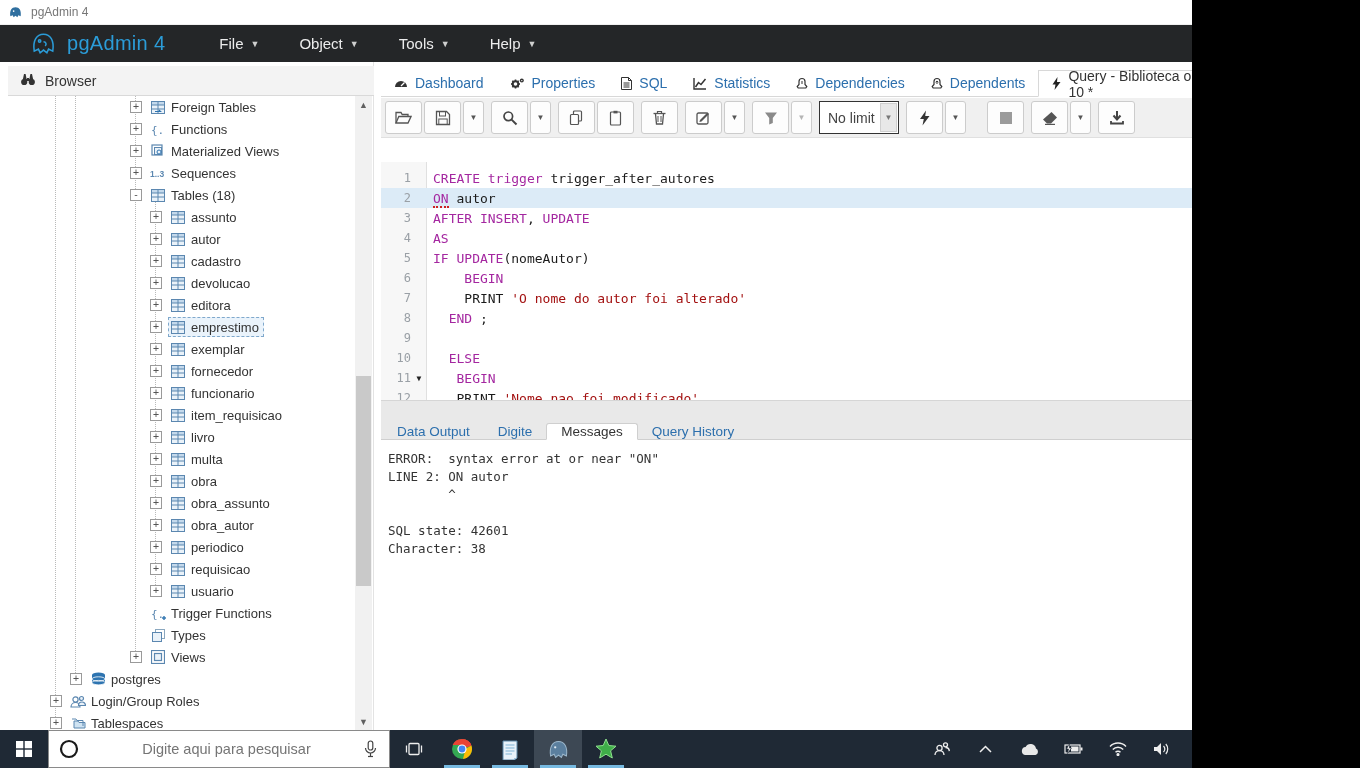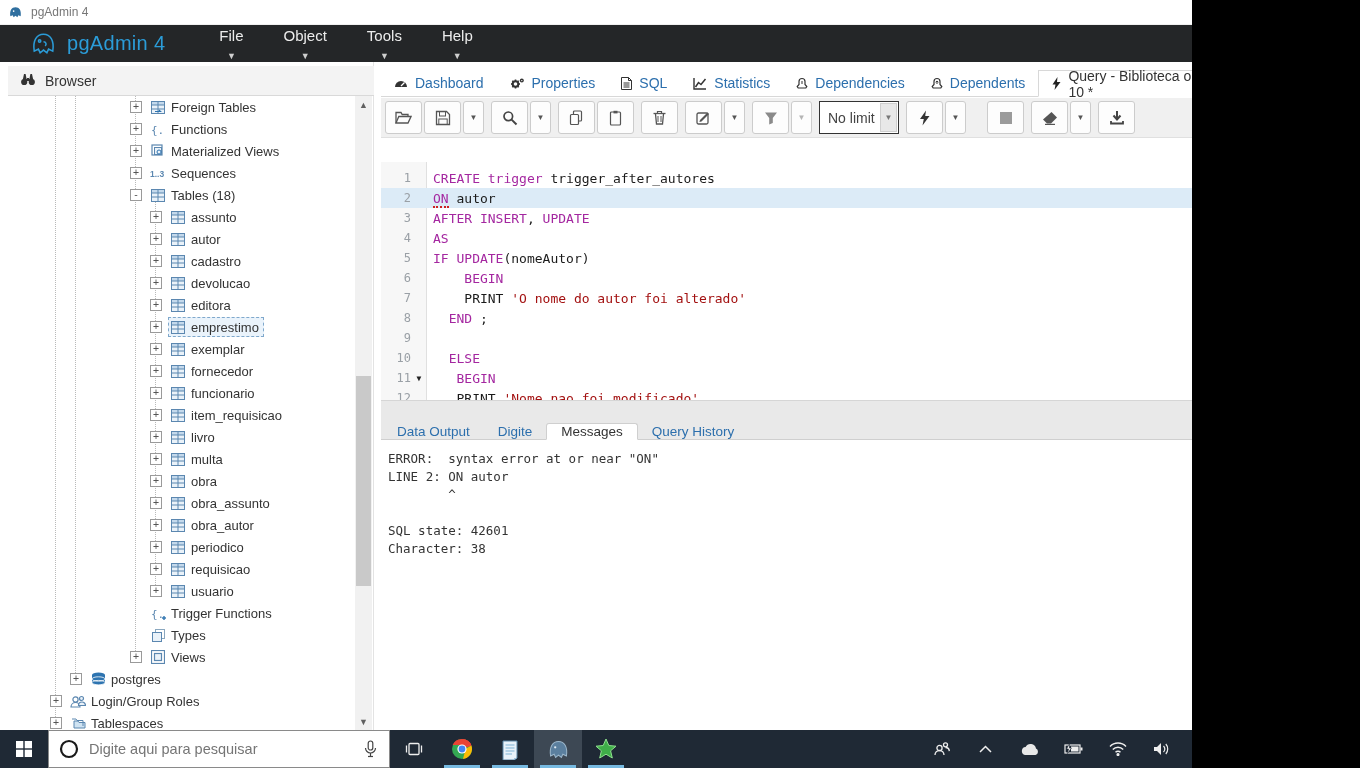--- a/index.html
+++ b/index.html
@@ -16,21 +16,21 @@
   .winbtn{ width:46px; height:25px; display:flex; align-items:center; justify-content:center;
     color:#555; font-size:13px; cursor:default;}
   .winbtn svg{ display:block; }
 
   
   .appheader{ position:absolute; left:0; top:25px; width:1360px; height:37px; background:#242628;
     display:flex; align-items:center; }
   .brandlogo{ margin-left:30px; display:flex; }
   .brandname{ margin-left:10px; font-size:20px; color:#2b9cd8; letter-spacing:.3px; }
   .menus{ display:flex; margin-left:38px; gap:8px; }
-  .menuitem{ color:#ececec; font-size:15px; padding:6px 16px; display:flex; align-items:center; gap:7px; cursor:default;flex-direction:column;}
+  .menuitem{ color:#ececec; font-size:15px; padding:6px 16px; display:flex; align-items:center; gap:7px; cursor:default;}
   .menuitem .caret{ font-size:9px; color:#cfcfcf; }
 
   
   .content{ position:absolute; left:8px; top:62px; width:1360px; height:668px; background:#fff; }
 
   
   .sidebar{ position:absolute; left:0; top:0; width:366px; height:668px; background:#fff; border-right:1px solid #e3e3e3;}
   .browser-header{ position:absolute; left:0; top:4px; width:366px; height:30px; background:#f3f3f3;
     border-bottom:1px solid #d9d9d9; display:flex; align-items:center; gap:9px; padding-left:12px;
     font-size:14px; color:#333; }
@@ -847,21 +847,21 @@
           <rect x="0" y="8.7" width="7.3" height="7.3" fill="#fff"></rect>
           <rect x="8.7" y="8.7" width="7.3" height="7.3" fill="#fff"></rect>
         </svg>
     </div>
     <div class="searchbox">
       <span class="cortana">
           <svg width="20" height="20" viewBox="0 0 20 20">
             <circle cx="10" cy="10" r="8" fill="none" stroke="#1a1a1a" stroke-width="2.2"></circle>
           </svg>
         </span>
-      <input type="text" style="color: #737373;" placeholder="Digite aqui para pesquisar">
+      <input type="text" style="color: #737373; text-align: center;" placeholder="Digite aqui para pesquisar">
       <span class="mic">
           <svg width="13" height="18" viewBox="0 0 13 18" fill="none" stroke="#444" stroke-width="1.2">
             <rect x="4.2" y="1" width="4.6" height="9" rx="2.3"></rect>
             <path d="M1.5 8 a5 5 0 0 0 10 0"></path>
             <line x1="6.5" y1="13" x2="6.5" y2="16"></line>
             <line x1="4" y1="16.5" x2="9" y2="16.5"></line>
           </svg>
         </span>
     </div>
     <div class="taskicon">

